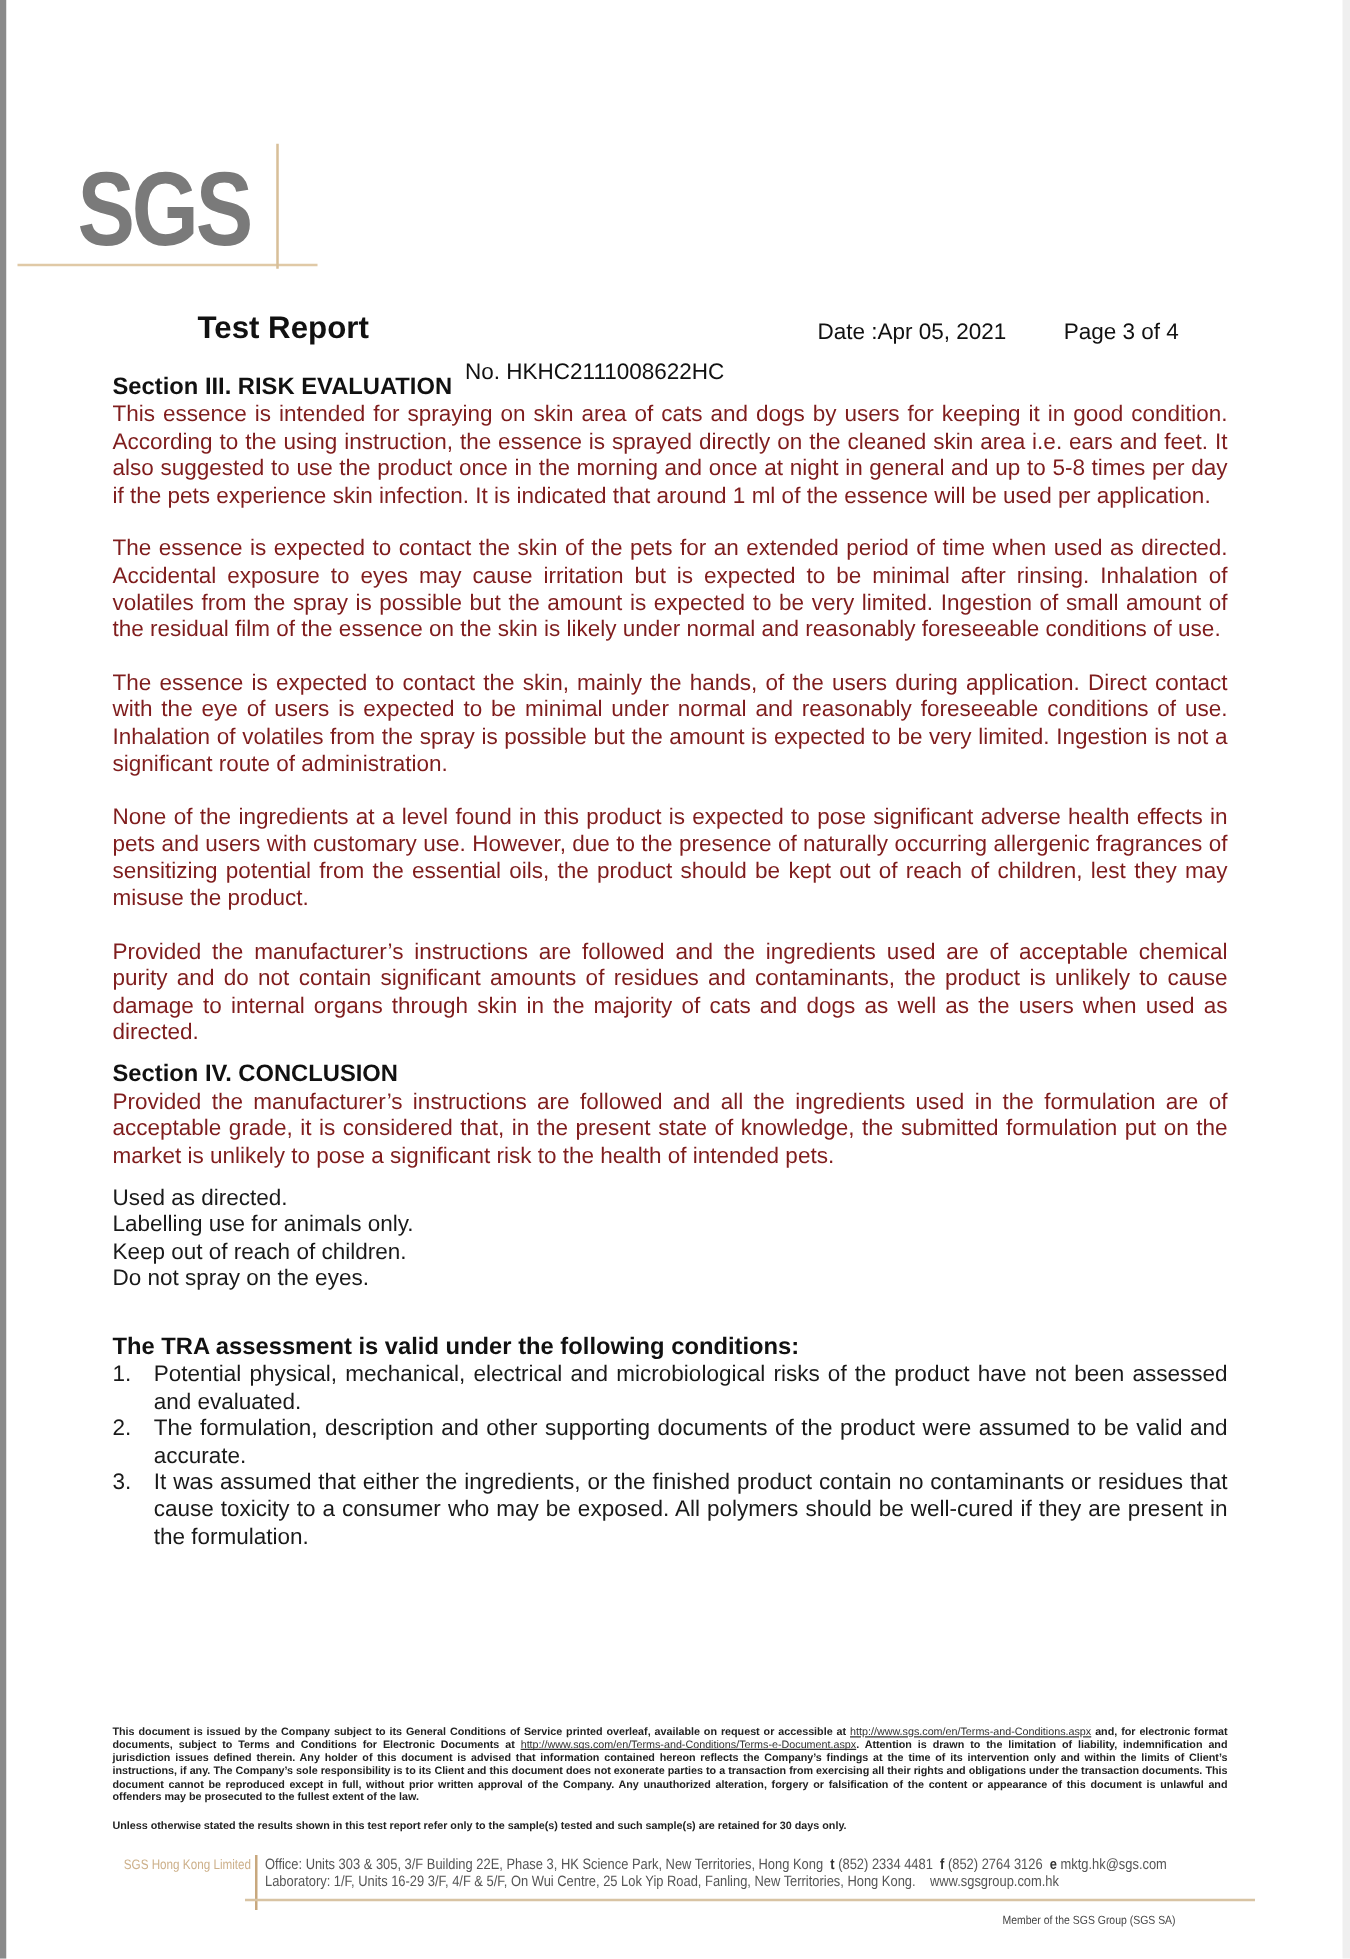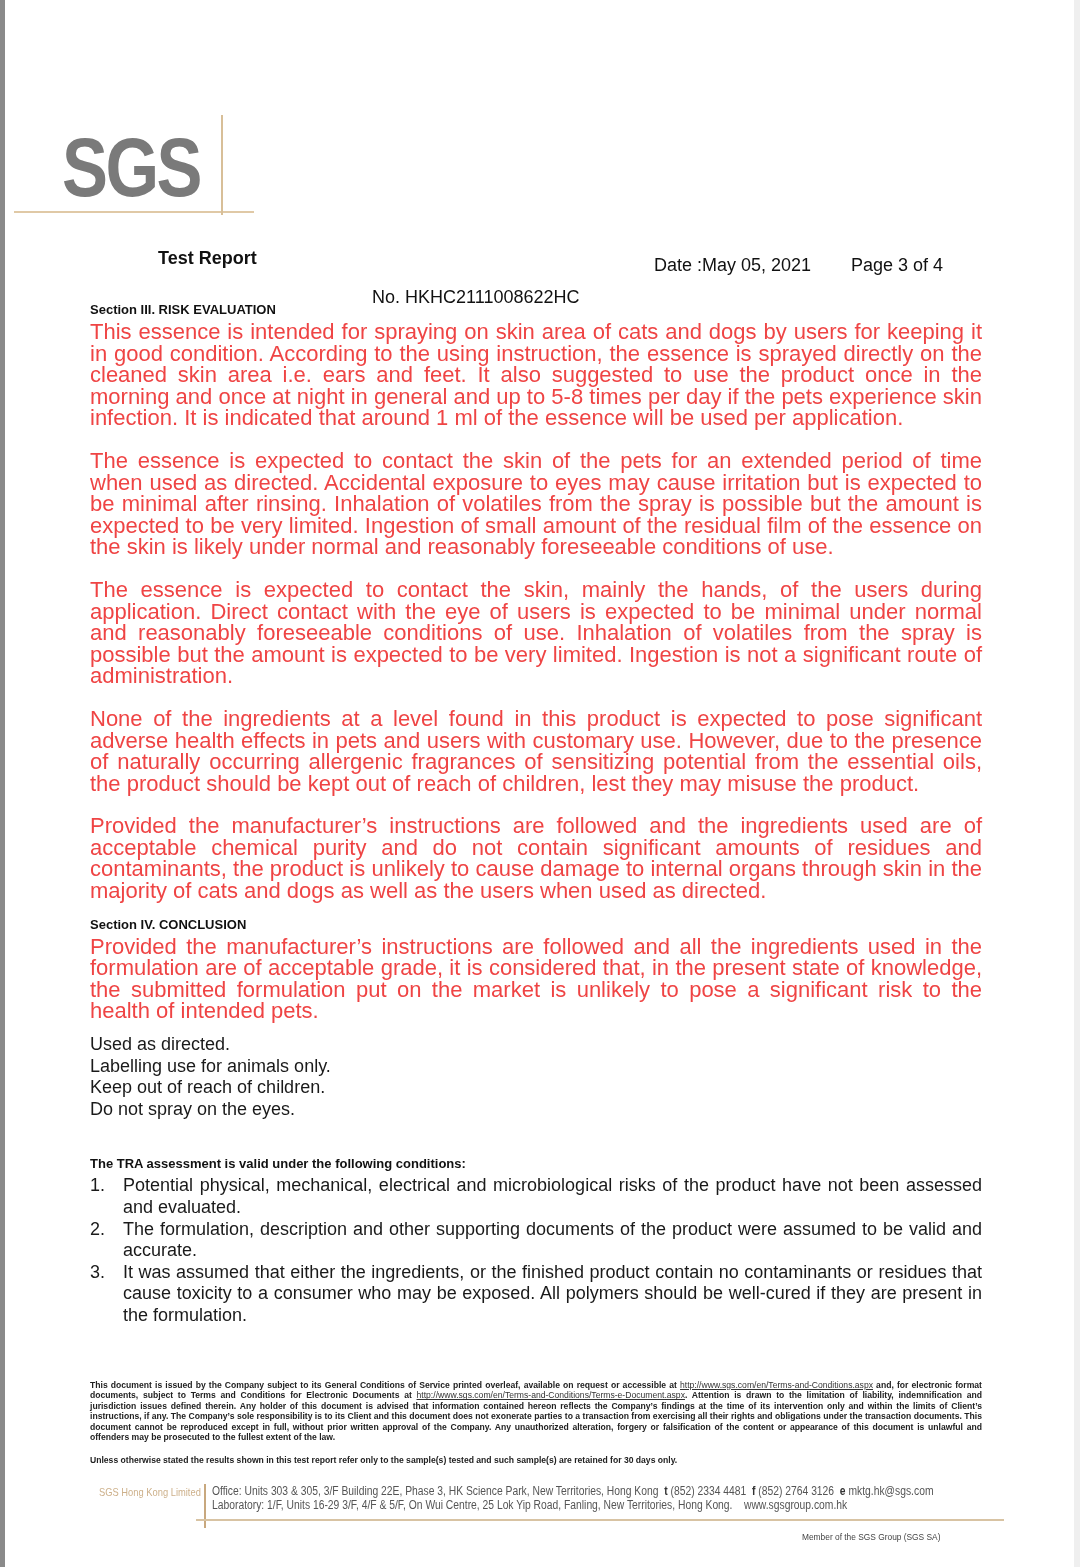--- a/index.html
+++ b/index.html
@@ -11,29 +11,29 @@
 
     
     .logo { position: absolute; left: 14px; top: 115px; width: 242px; height: 102px; }
     .logo-text { position: absolute; left: 48px; top: 10px; font-family: "Liberation Sans", sans-serif; font-weight: 700;
       font-size: 84px; letter-spacing: -3px; color: #7a7a7a; transform: scaleX(0.82); transform-origin: left top; line-height: 84px; }
     .logo-hline { position: absolute; left: 0; top: 96px; width: 240px; height: 2px; background: #e0c9a6; }
     .logo-vline { position: absolute; left: 207px; top: 0; width: 2px; height: 100px; background: #d8bf98; }
 
     
     .header { position: absolute; top: 248px; left: 158px; width: 820px; height: 34px; }
-    .h-title { position: absolute; left: 0; top: 0; font-size: 18px; font-weight: 700; color: #111; }
+    .h-title { position: absolute; left: 0; top: 0; font-size: 25px; font-weight: 700; color: #111; }
     .h-no { position: absolute; left: 214px; top: 7px; font-size: 18px; color: #111; margin-top: 32px; }
     .h-date { position: absolute; left: 496px; top: 7px; font-size: 18px; color: #111; }
     .h-page { position: absolute; left: 693px; top: 7px; font-size: 18px; color: #111; }
 
     
     .content { position: absolute; left: 90px; top: 299px; width: 892px; }
-    .sec-title { font-size: 13px; font-weight: 700; line-height: 22px; color: #111; }
-    p.para { font-size: 22px; line-height: 21.6px; text-align: justify; color: #ef4444; }
+    .sec-title { font-size: 19px; font-weight: 700; line-height: 22px; color: #111; }
+    p.para { font-size: 18px; line-height: 21.6px; text-align: justify; color: #7f1d1d; }
     .gap { height: 21px; }
     .gap-s { height: 12px; }
     .label-line { font-size: 18px; line-height: 21.6px; }
 
     ol.cond { list-style: none; }
     ol.cond li { position: relative; padding-left: 33px; font-size: 18px; line-height: 21.6px; text-align: justify; }
     ol.cond li .num { position: absolute; left: 0; top: 0; }
 
     
     .disclaimer { position: absolute; left: 90px; top: 1380px; width: 892px; font-size: 8.6px; font-weight: 700;
@@ -57,21 +57,21 @@
 
 <div class="logo">
   <div class="logo-text">SGS</div>
   <div class="logo-hline"></div>
   <div class="logo-vline"></div>
 </div>
 
 <div class="header">
   <div class="h-title">Test Report</div>
   <div class="h-no">No. HKHC2111008622HC</div>
-  <div class="h-date">Date :May 05, 2021</div>
+  <div class="h-date">Date :Apr 05, 2021</div>
   <div class="h-page">Page 3 of  4</div>
 </div>
 
 <div class="content">
   <div class="sec-title">Section III. RISK EVALUATION</div>
   <p class="para">This essence is intended for spraying on skin area of cats and dogs by users for keeping it in good condition. According to the using instruction, the essence is sprayed directly on the  cleaned skin area i.e. ears and feet. It also suggested to use the product once in the morning and once at night in general and up to 5-8 times per day if the  pets experience skin infection. It is indicated that around 1 ml of the essence will be used per application.</p>
   <div class="gap"></div>
   <p class="para">The essence is expected to contact the skin of the pets for an extended period of time when used as directed. Accidental exposure to eyes may cause irritation but is expected to be minimal after rinsing. Inhalation of volatiles from the spray is possible but the amount is expected to be very limited. Ingestion of small amount of the residual film of the essence on the skin is likely under normal and reasonably foreseeable conditions of use.</p>
   <div class="gap"></div>
   <p class="para">The essence is expected to contact the skin, mainly the hands, of the users during application. Direct contact with the eye of users is expected to be minimal under normal and reasonably foreseeable conditions of use. Inhalation of volatiles from the spray is possible but the amount is expected to be very limited. Ingestion is not a significant route of administration.</p>

